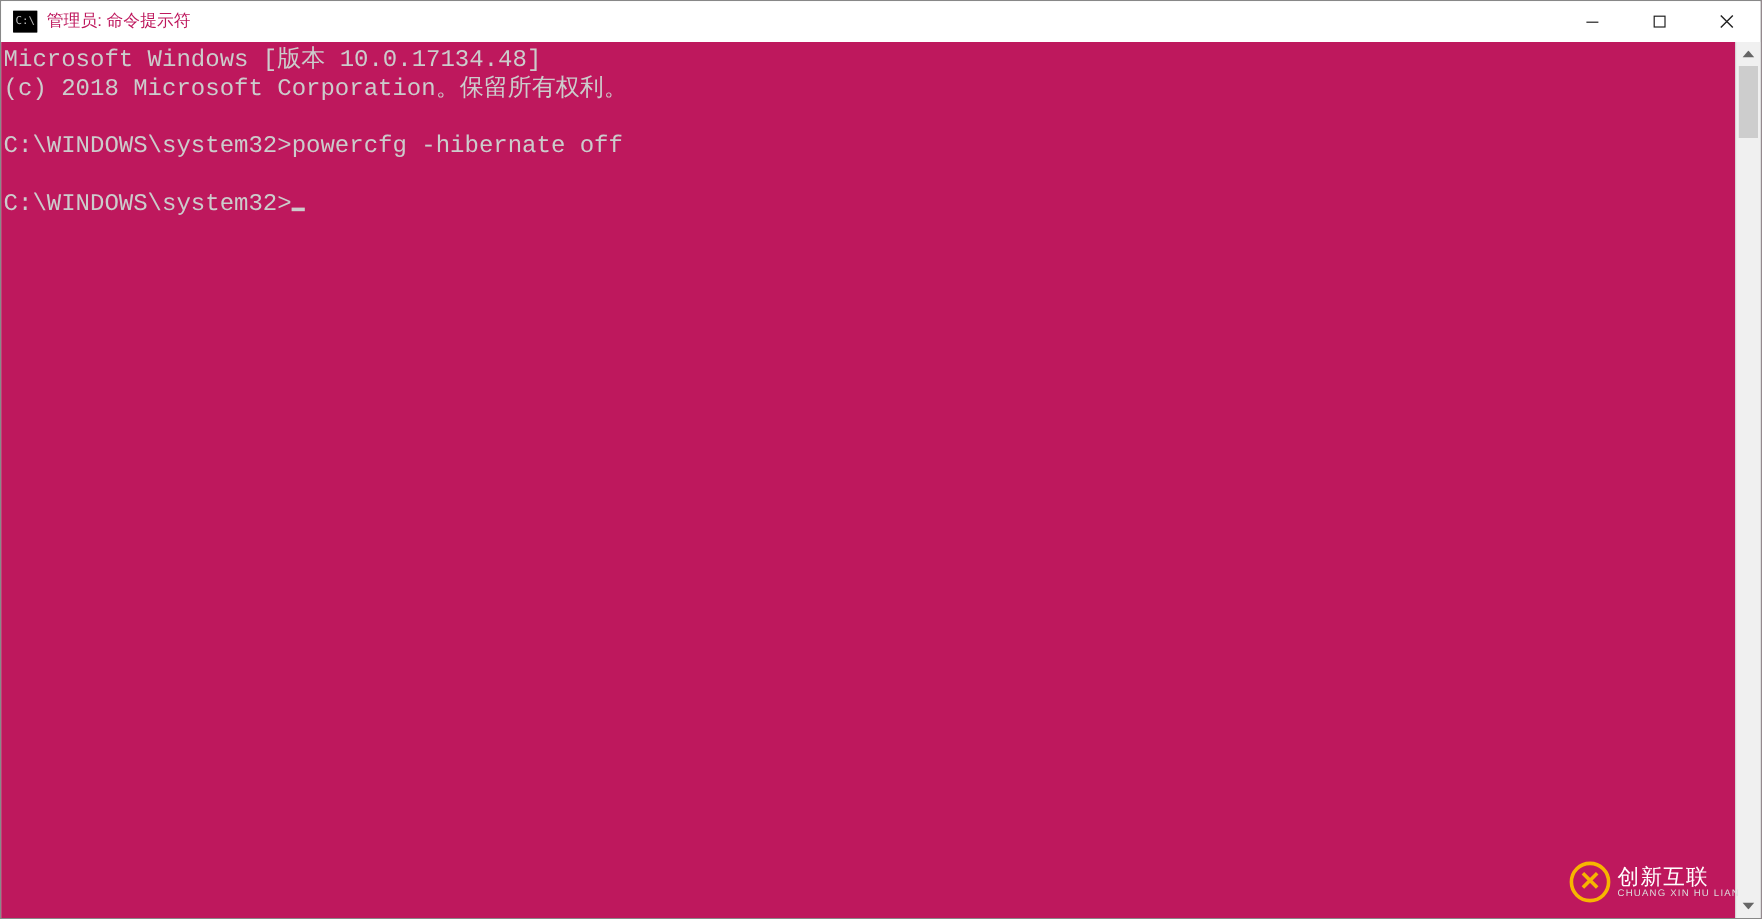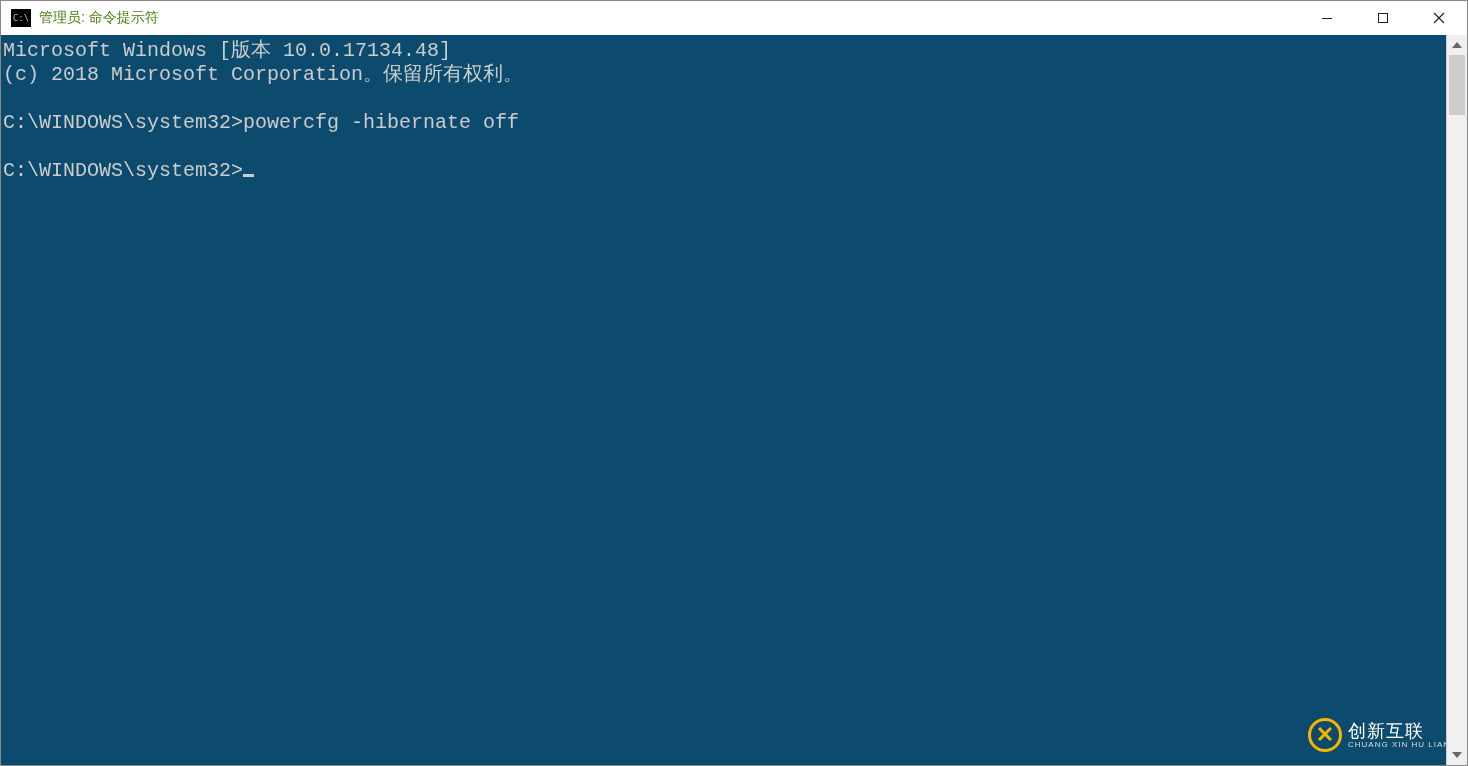--- a/index.html
+++ b/index.html
@@ -1,27 +1,27 @@
 <!DOCTYPE html>
 <html><head>
 <meta charset="utf-8">
 <style>
   html,body{margin:0;padding:0;height:100%;font-family:"Segoe UI","Microsoft YaHei",sans-serif;background:#555}
   .window{width:1468px;height:766px;background:#fff;display:flex;flex-direction:column;border:1px solid #888;box-sizing:border-box}
   
   .titlebar{height:34px;background:#fff;display:flex;align-items:center;user-select:none}
   .app-icon{width:18px;height:16px;margin-left:10px;margin-right:8px;background:#000;display:inline-flex;align-items:center;justify-content:center;border:1px solid #000}
   .app-icon span{color:#bbb;font:9px/1 Consolas,monospace}
-  .title-text{font-size:14px;color:#4d7c0f}
+  .title-text{font-size:14px;color:#be185d}
   .title-spacer{flex:1}
   .win-btn{width:56px;height:34px;display:flex;align-items:center;justify-content:center;color:#222}
   .win-btn svg{pointer-events:none}
   
   .client{flex:1;display:flex;min-height:0}
-  .terminal{flex:1;background:#0c4a6e;color:#ccc;font-family:"NSimSun","SimSun",Consolas,"Courier New",monospace;font-size:20px;line-height:24px;padding:4px 0 0 2px;overflow:hidden;white-space:pre}
+  .terminal{flex:1;background:#be185d;color:#ccc;font-family:"NSimSun","SimSun",Consolas,"Courier New",monospace;font-size:20px;line-height:24px;padding:4px 0 0 2px;overflow:hidden;white-space:pre}
   .caret{display:inline-block;width:11px;height:3px;background:#ccc;vertical-align:baseline;margin-bottom:-1px}
   
   .vscroll{width:20px;background:#f0f0f0;display:flex;flex-direction:column;border-left:1px solid #d0d0d0}
   .sb-btn{height:20px;display:flex;align-items:center;justify-content:center;background:#f0f0f0}
   .sb-btn svg{fill:#666}
   .sb-track{flex:1;background:#f0f0f0;position:relative}
   .sb-thumb{position:absolute;top:0;left:2px;right:2px;height:60px;background:#cdcdcd}
   
   .watermark{position:absolute;bottom:14px;right:18px;display:flex;align-items:center;color:#fff;font-family:"Microsoft YaHei",sans-serif}
   .watermark .logo{width:34px;height:34px;margin-right:6px;position:relative}

